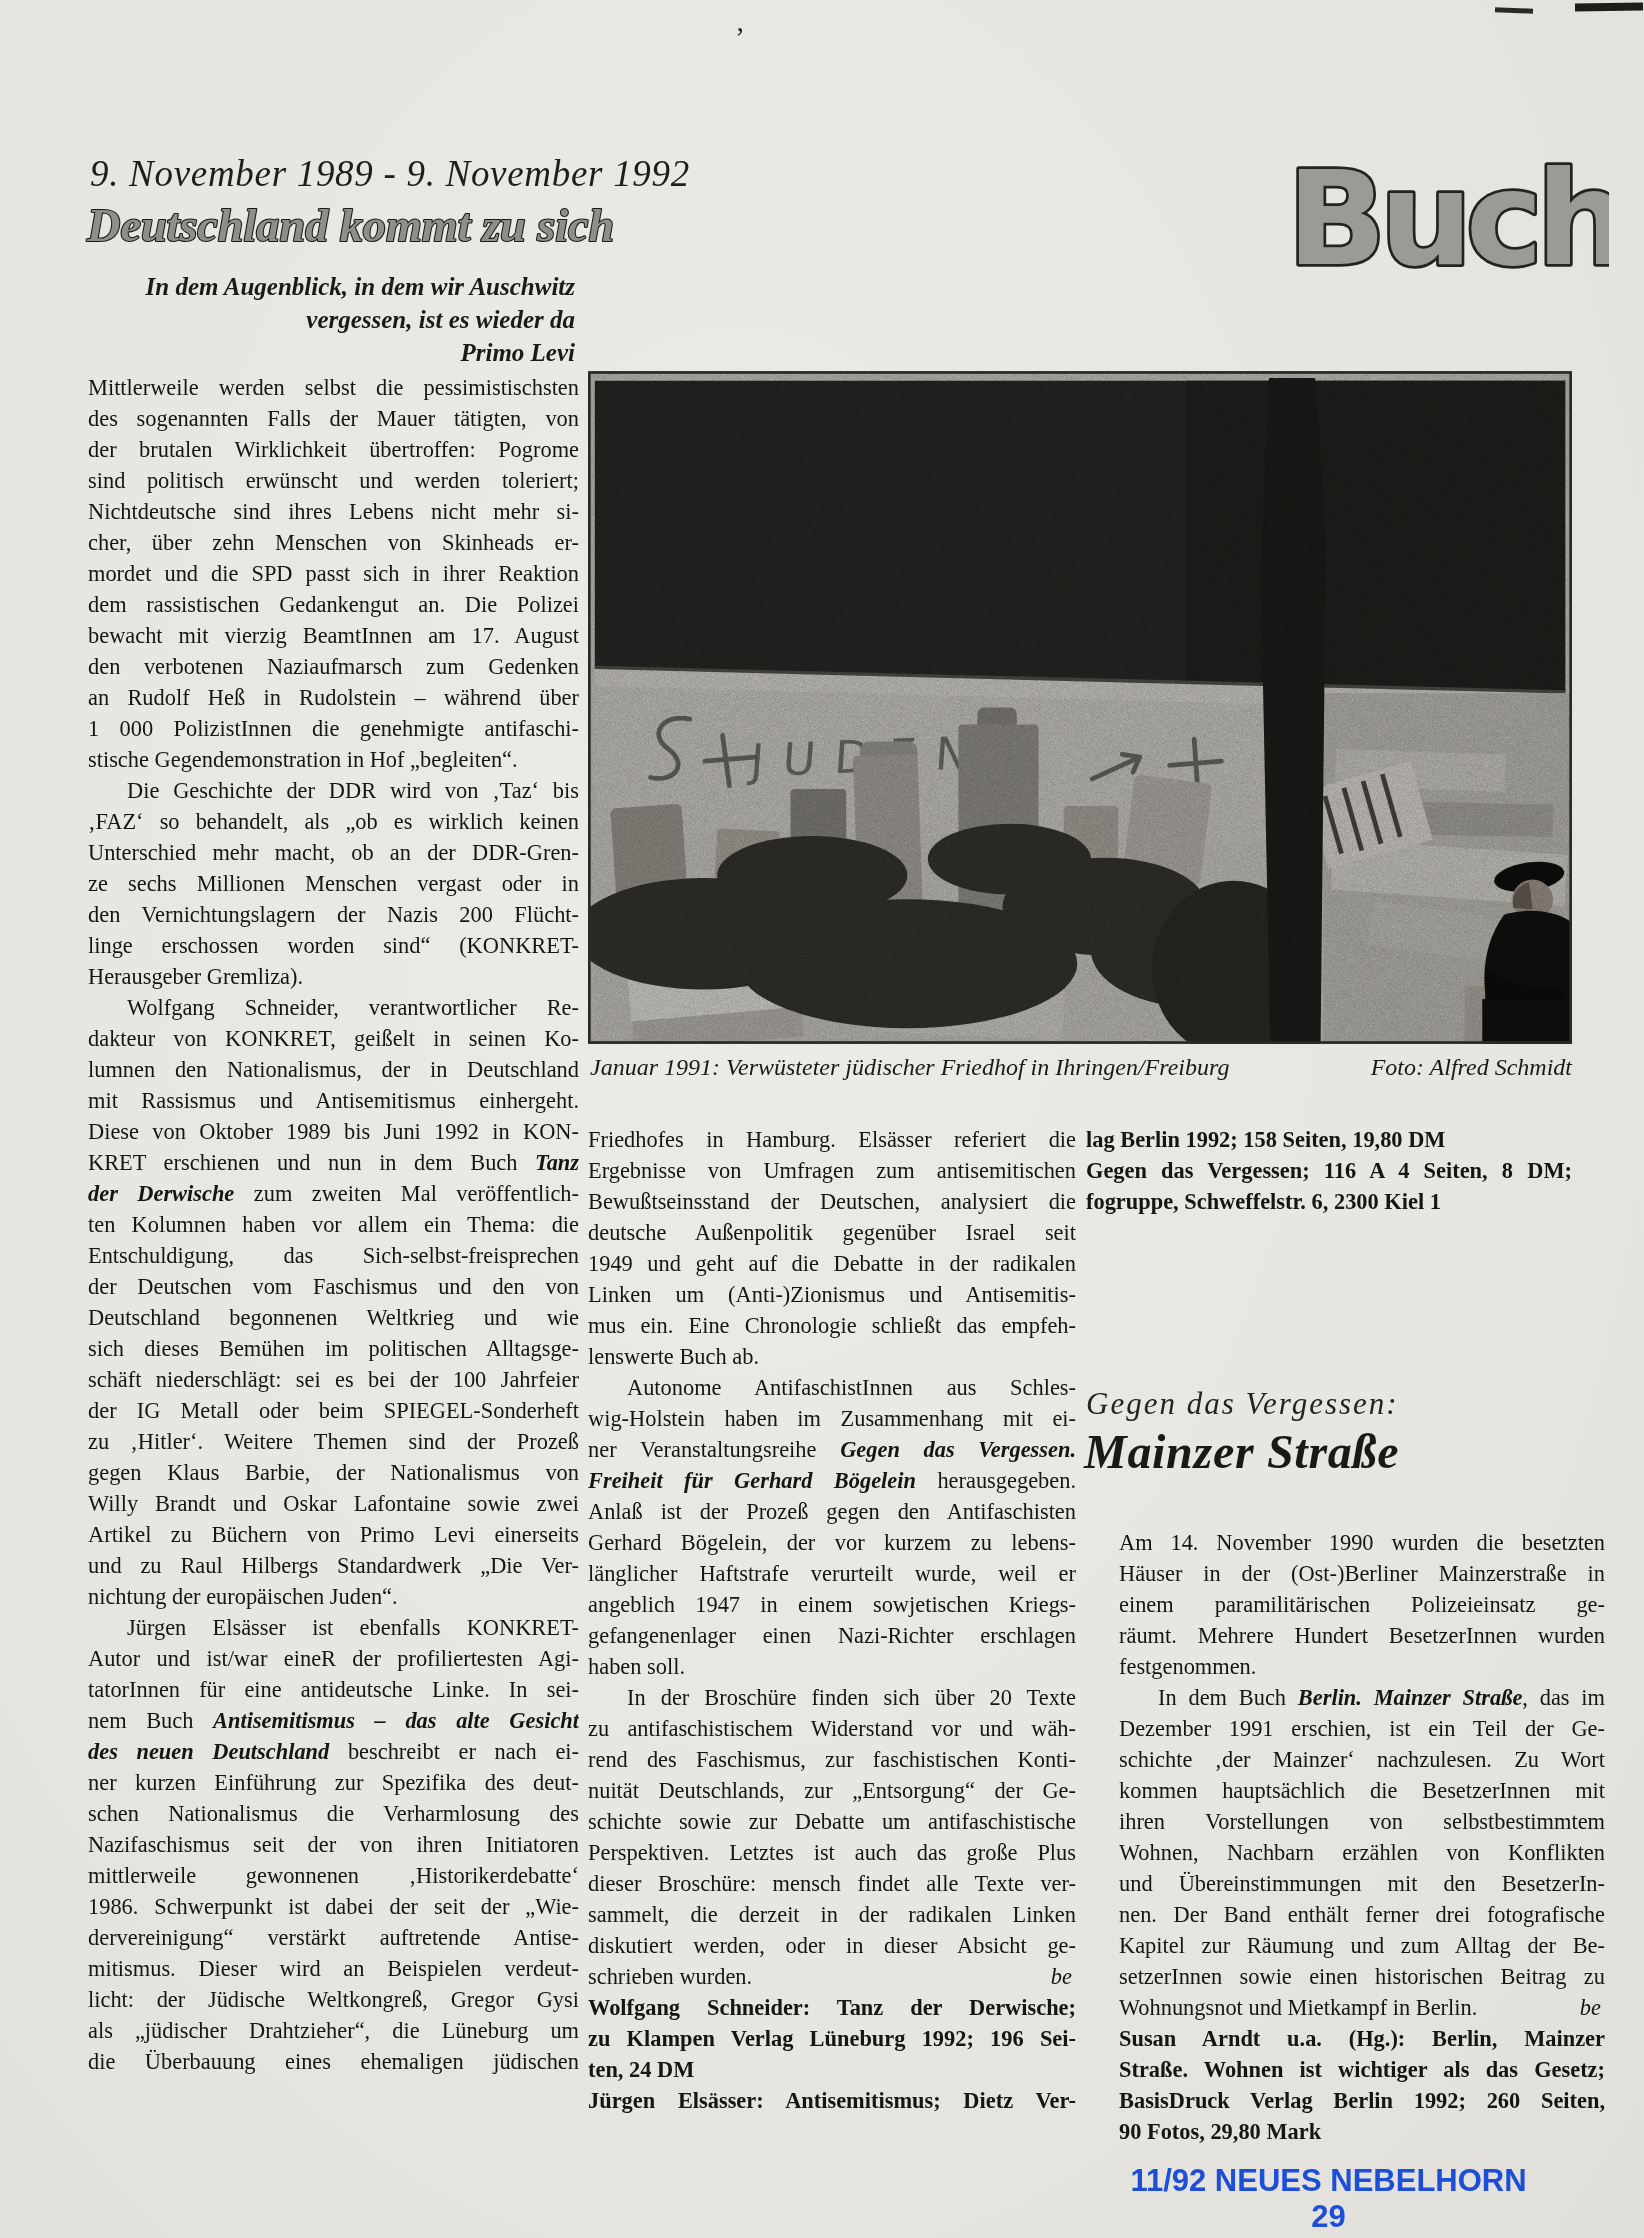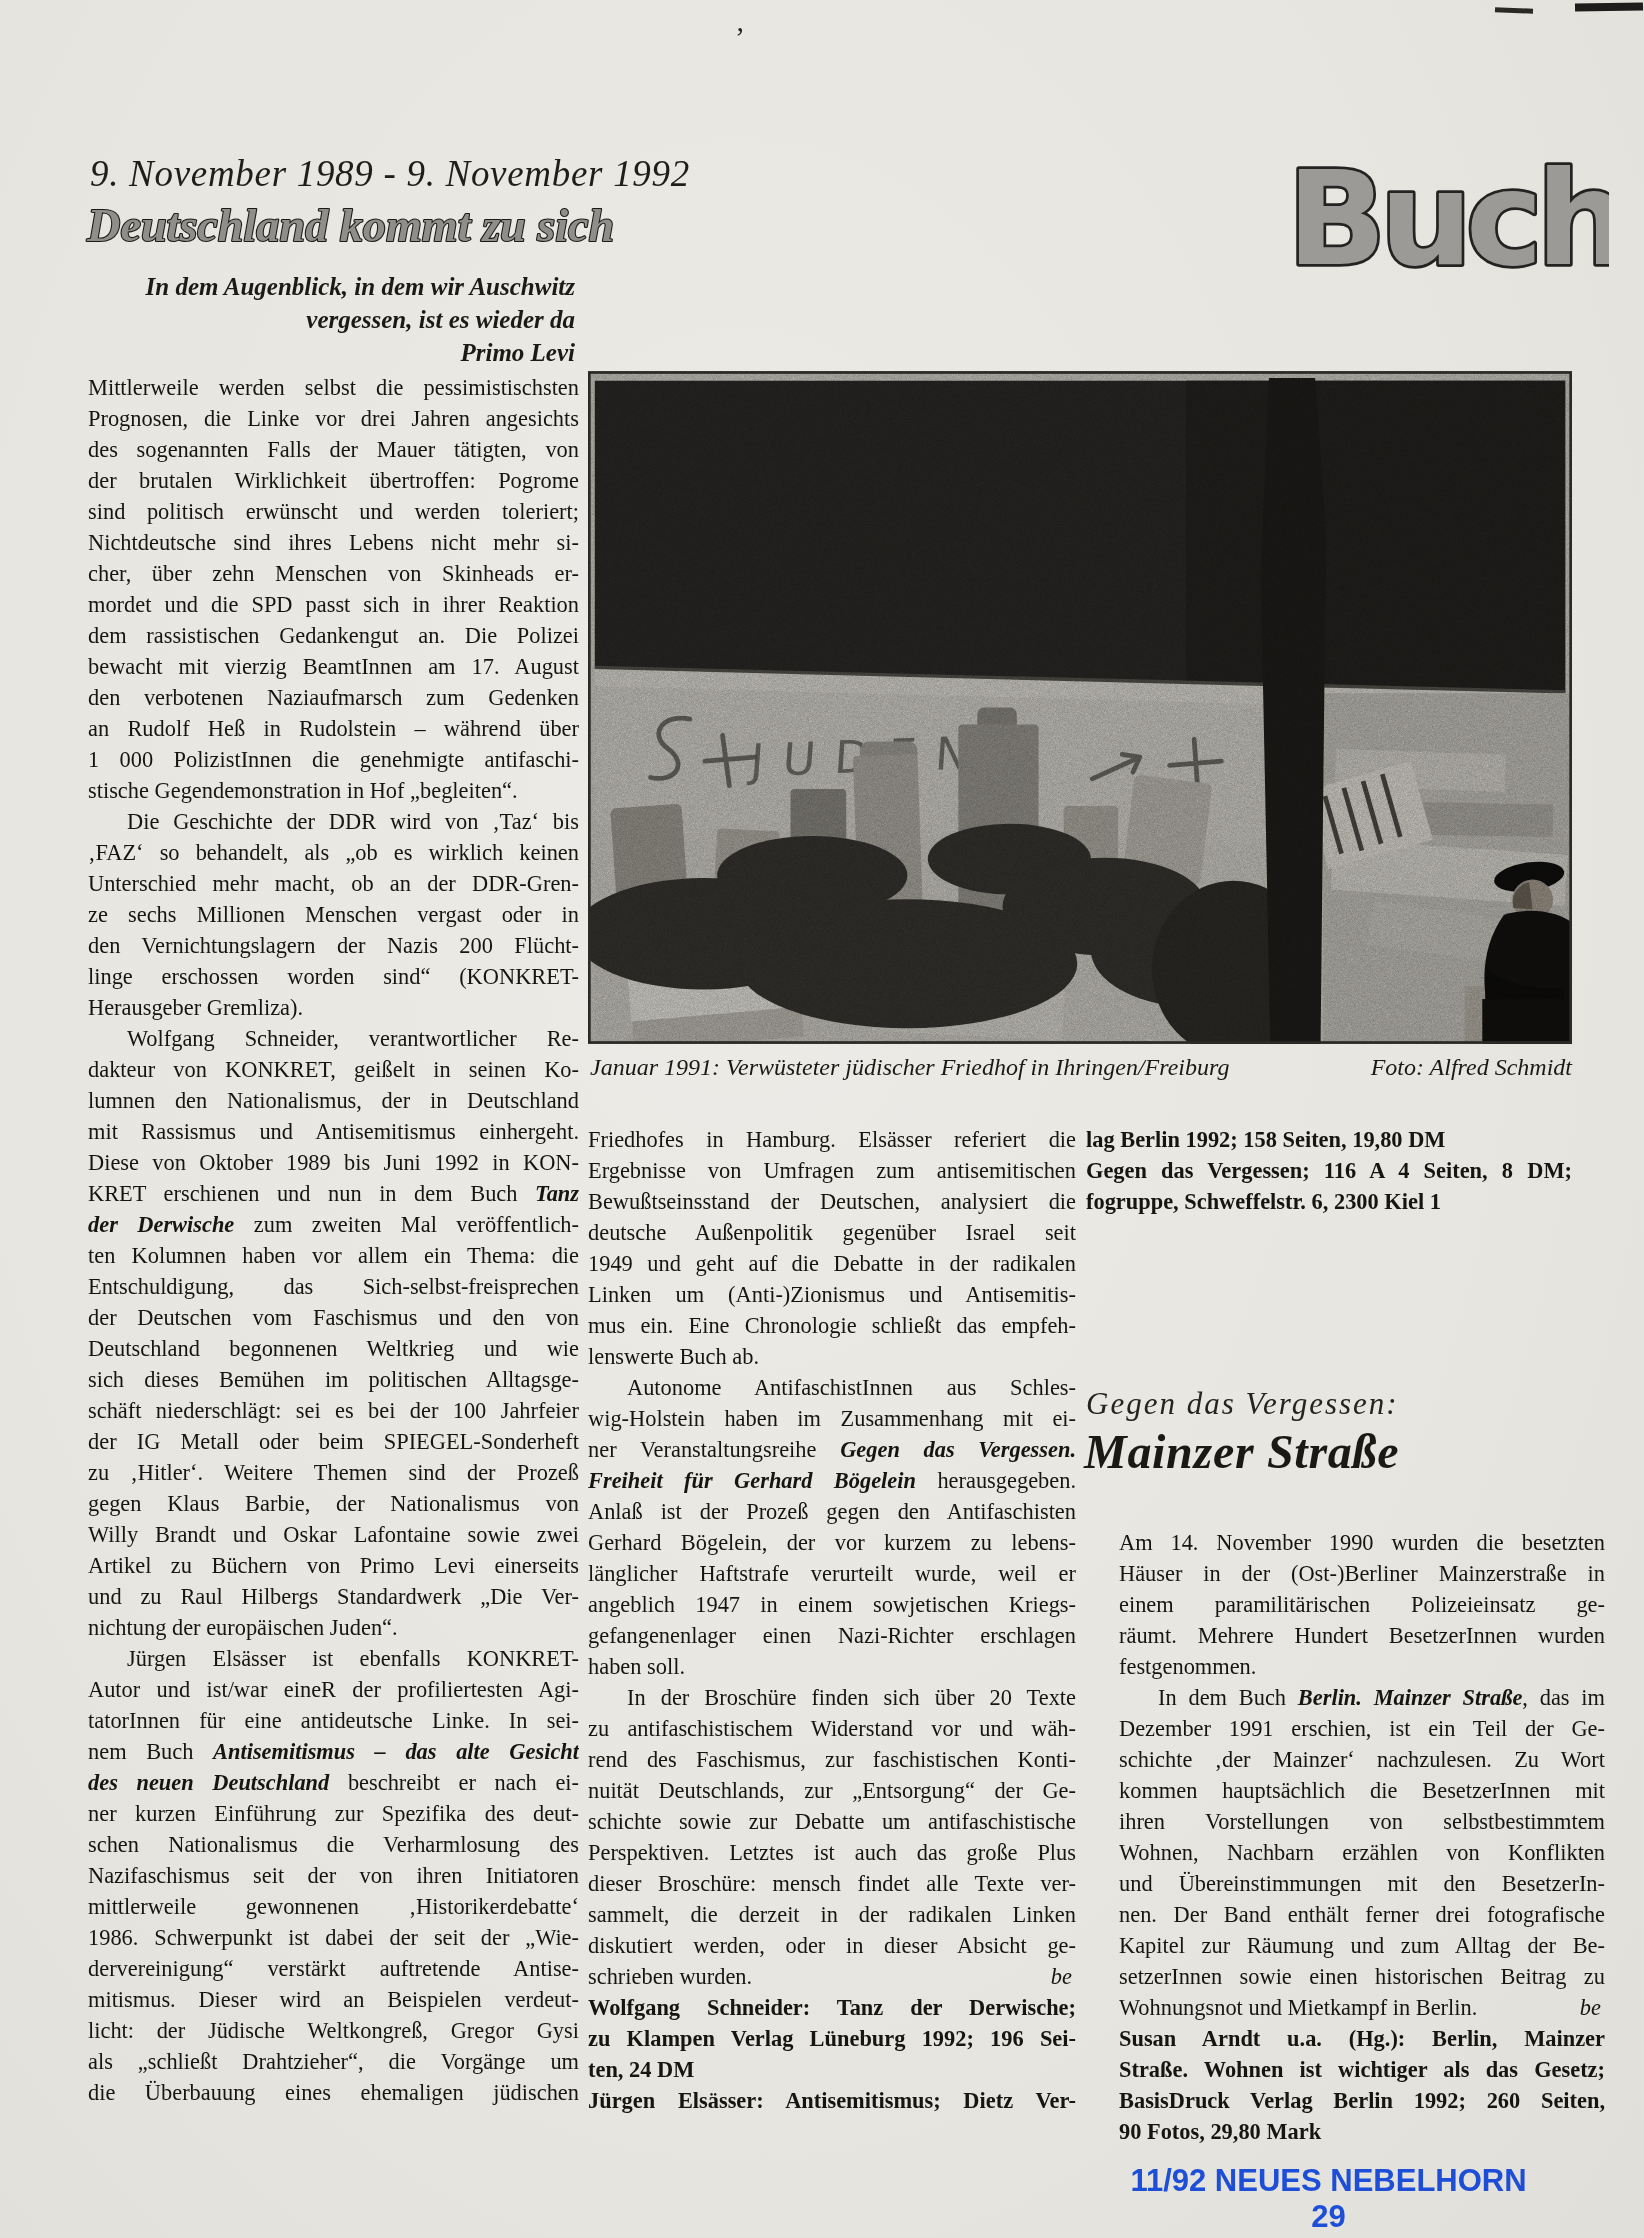--- a/index.html
+++ b/index.html
@@ -74,21 +74,20 @@
 </svg>
 
 <div class="abs epigraph">
   <div>In dem Augenblick, in dem wir Auschwitz</div>
   <div>vergessen, ist es wieder da</div>
   <div>Primo Levi</div>
 </div>
 
 <div class="abs col col-left">
     <div class="tl"><span><span>Mittlerweile werden selbst die pessimistischsten</span></span></div>
-    <div class="tl"><span><span>Prognosen, die Linke vor drei Jahren angesichts</span></span></div>
     <div class="tl"><span><span>des sogenannten Falls der Mauer tätigten, von</span></span></div>
     <div class="tl"><span><span>der brutalen Wirklichkeit übertroffen: Pogrome</span></span></div>
     <div class="tl"><span><span>sind politisch erwünscht und werden toleriert;</span></span></div>
     <div class="tl"><span><span>Nichtdeutsche sind ihres Lebens nicht mehr si-</span></span></div>
     <div class="tl"><span><span>cher, über zehn Menschen von Skinheads er-</span></span></div>
     <div class="tl"><span><span>mordet und die SPD passt sich in ihrer Reaktion</span></span></div>
     <div class="tl"><span><span>dem rassistischen Gedankengut an. Die Polizei</span></span></div>
     <div class="tl"><span><span>bewacht mit vierzig BeamtInnen am 17. August</span></span></div>
     <div class="tl"><span><span>den verbotenen Naziaufmarsch zum Gedenken</span></span></div>
     <div class="tl"><span><span>an Rudolf Heß in Rudolstein – während über</span></span></div>
@@ -127,21 +126,21 @@
     <div class="tl"><span><span>nem Buch </span><span class="bdit">Antisemitismus – das alte Gesicht</span></span></div>
     <div class="tl"><span><span class="bdit">des neuen Deutschland</span><span> beschreibt er nach ei-</span></span></div>
     <div class="tl"><span><span>ner kurzen Einführung zur Spezifika des deut-</span></span></div>
     <div class="tl"><span><span>schen Nationalismus die Verharmlosung des</span></span></div>
     <div class="tl"><span><span>Nazifaschismus seit der von ihren Initiatoren</span></span></div>
     <div class="tl"><span><span>mittlerweile gewonnenen ‚Historikerdebatte‘</span></span></div>
     <div class="tl"><span><span>1986. Schwerpunkt ist dabei der seit der „Wie-</span></span></div>
     <div class="tl"><span><span>dervereinigung“ verstärkt auftretende Antise-</span></span></div>
     <div class="tl"><span><span>mitismus. Dieser wird an Beispielen verdeut-</span></span></div>
     <div class="tl"><span><span>licht: der Jüdische Weltkongreß, Gregor Gysi</span></span></div>
-    <div class="tl"><span><span>als „schließt Drahtzieher“, die Vorgänge um</span></span></div>
+    <div class="tl"><span><span>als „jüdischer Drahtzieher“, die Lüneburg um</span></span></div>
     <div class="tl"><span><span>die Überbauung eines ehemaligen jüdischen</span></span></div>
   </div>
 
 <svg class="abs photo" width="984" height="673" viewBox="0 0 1448 990">
   <defs>
     <filter id="grain" x="0" y="0" width="100%" height="100%">
       <feTurbulence type="fractalNoise" baseFrequency="0.9" numOctaves="2" stitchTiles="stitch" result="n"></feTurbulence>
       <feColorMatrix in="n" type="matrix" values="0 0 0 0 0  0 0 0 0 0  0 0 0 0 0  0.5 0.5 0.5 0 0"></feColorMatrix>
     </filter>
   </defs>

